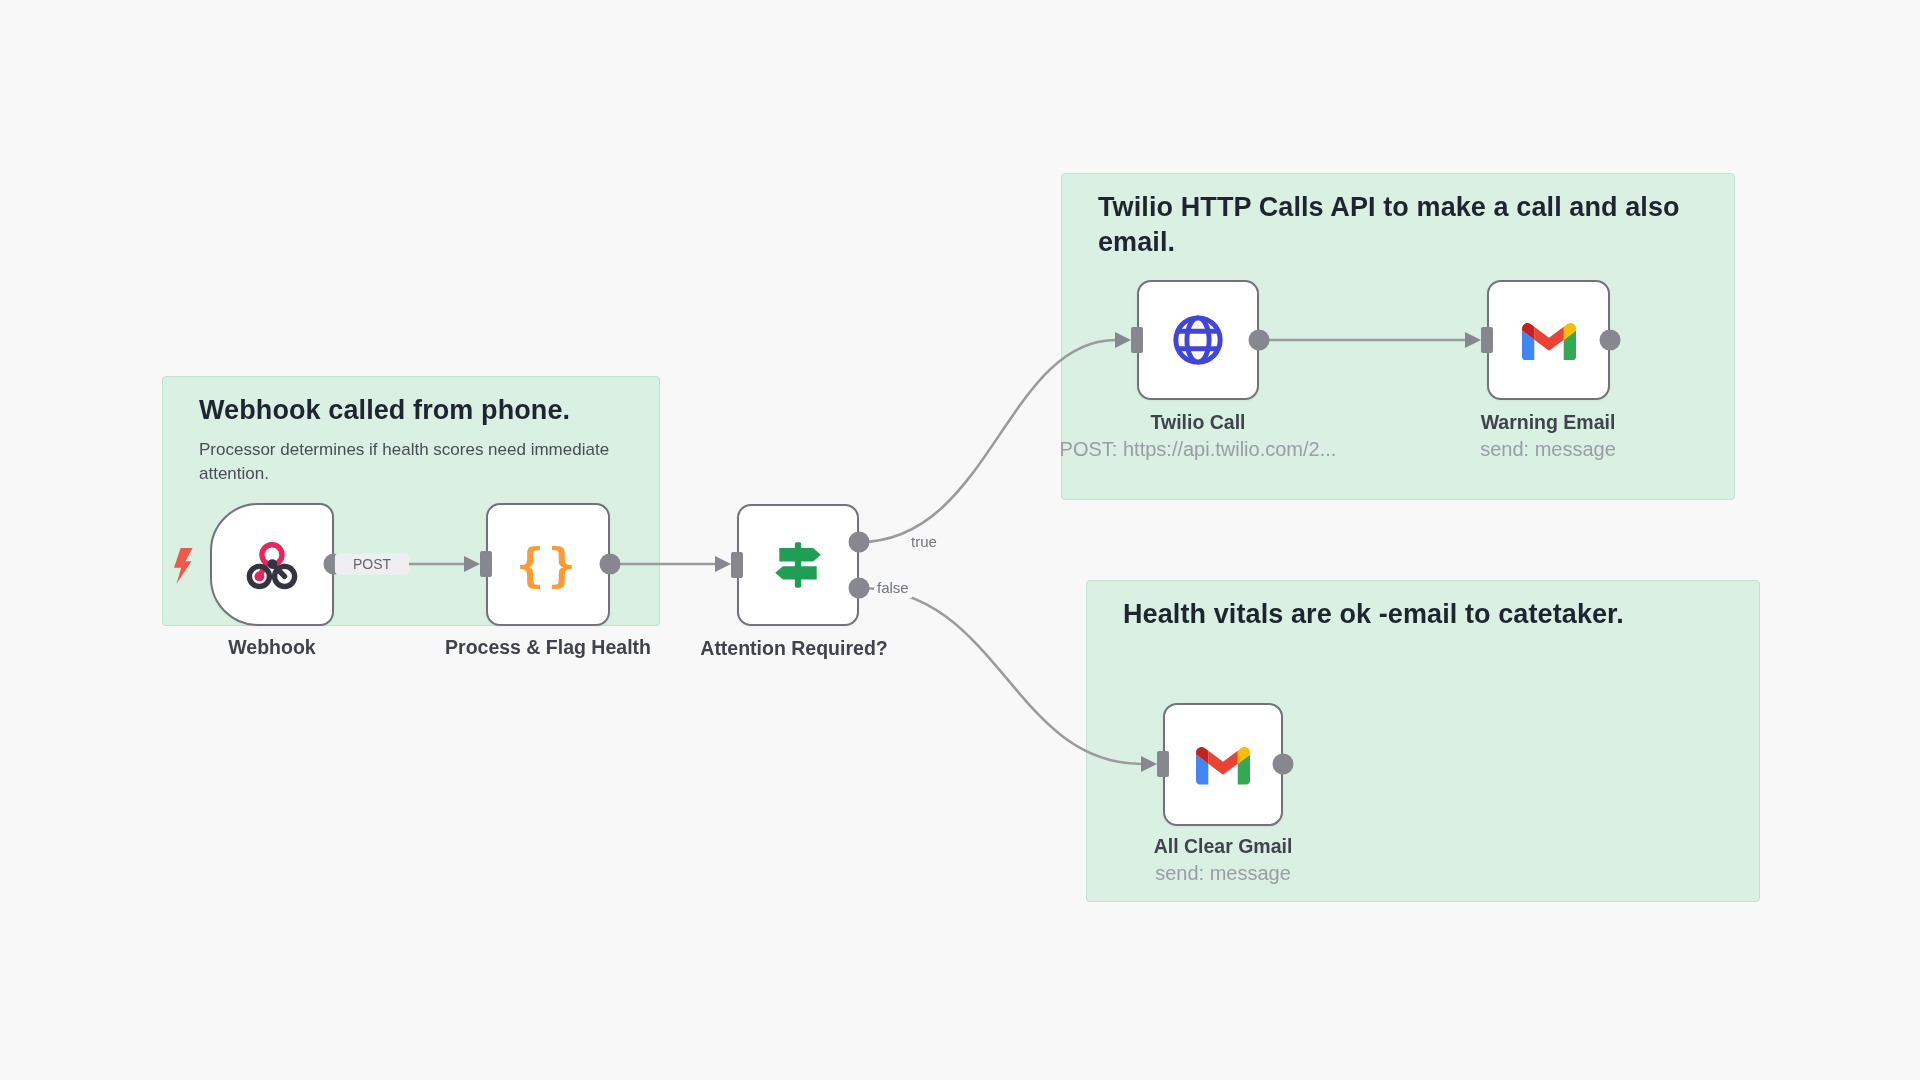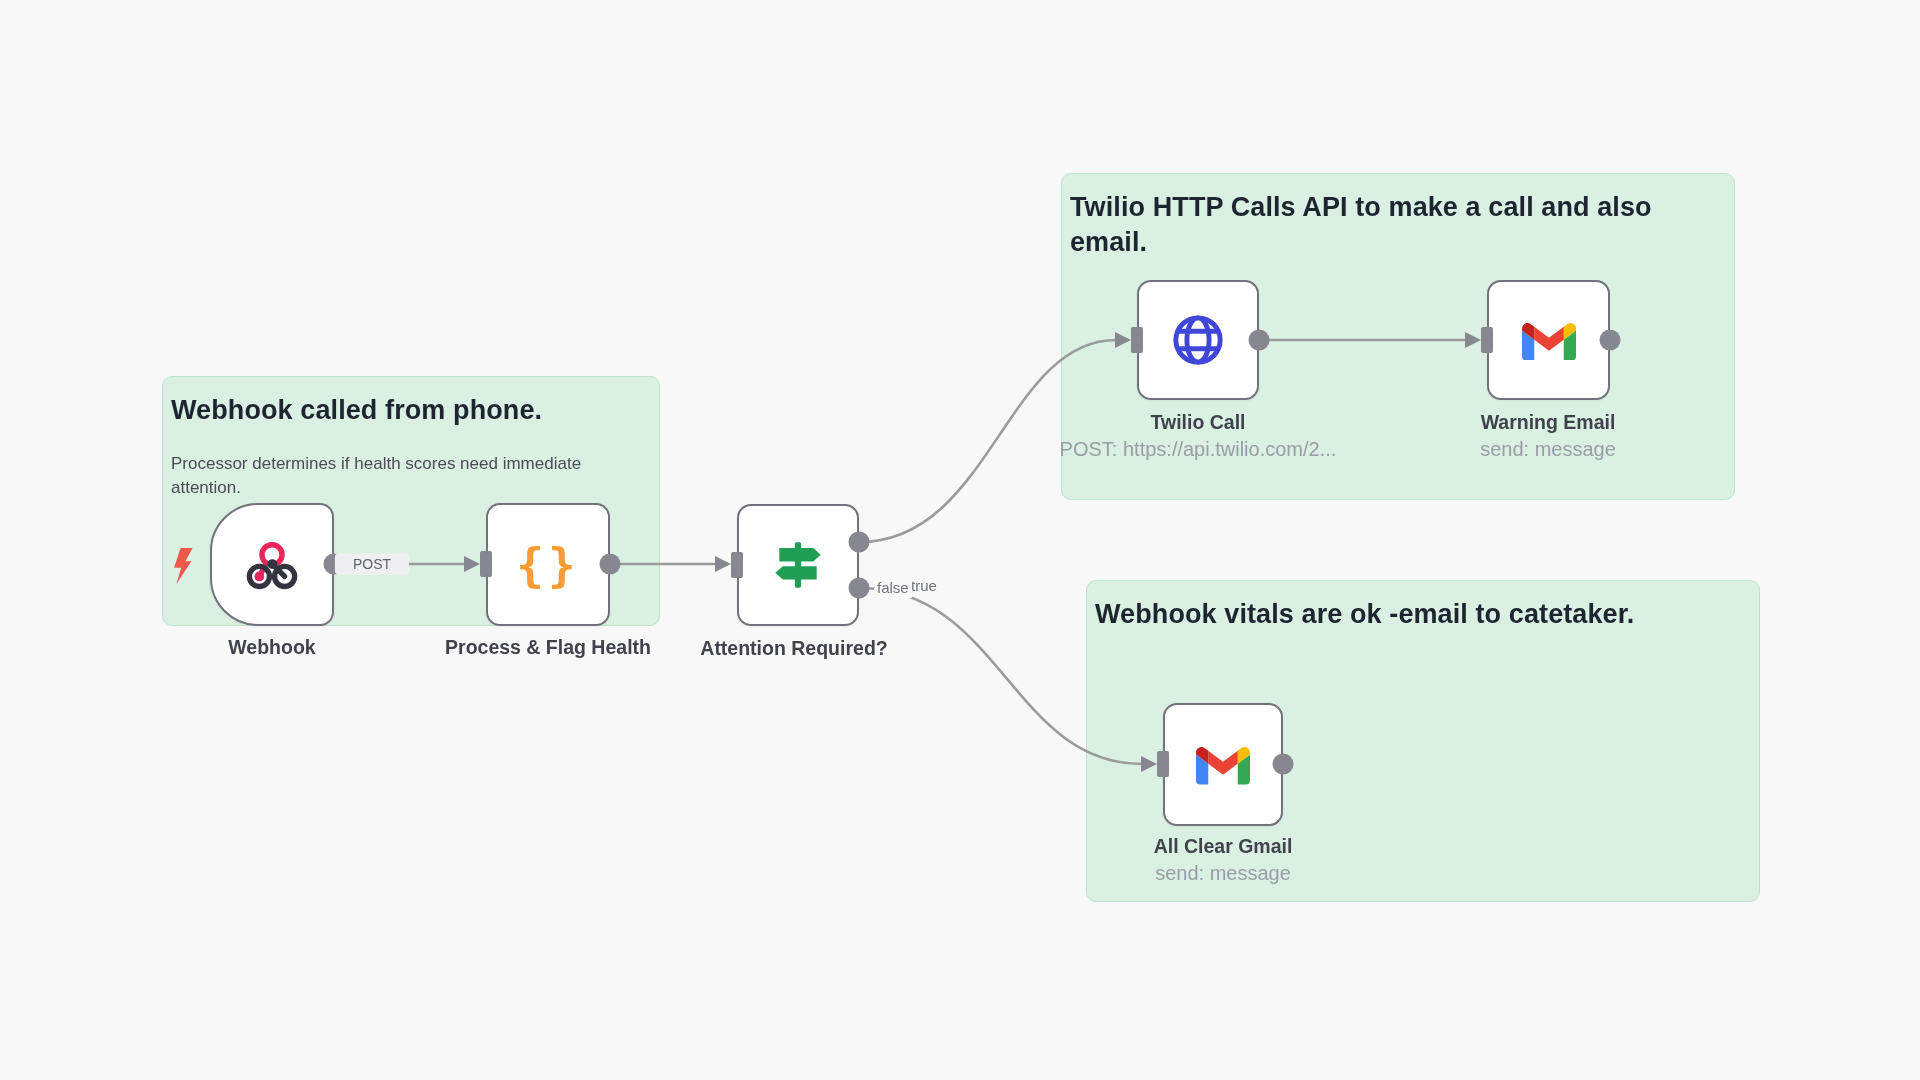--- a/index.html
+++ b/index.html
@@ -3,31 +3,31 @@
 <meta charset="utf-8">
 <style>
   html,body{margin:0;padding:0;}
   body{font-family:"Liberation Sans","DejaVu Sans",sans-serif;}
   #canvas{
     position:relative;width:1920px;height:1080px;overflow:hidden;
     background:var(--canvas-bg,#f8f8f8);
   }
   
   .sticky{
-    position:absolute;border-radius:10px;
+    position:absolute;border-radius:4px;
     background:var(--sticky-bg,#d9f0e3);
     border:1px solid var(--sticky-border,#bfe3cf);
-    box-sizing:border-box;padding:16px 8px;z-index:1;
+    box-sizing:border-box;padding:16px 36px;z-index:1;
   }
   .sticky-title{
     font-size:27px;font-weight:700;line-height:1.28;margin:0;
     color:var(--sticky-title,#1e2430);letter-spacing:.1px;
   }
   .sticky-body{
-    font-size:17px;line-height:1.45;margin-top:24px;
+    font-size:17px;line-height:1.45;margin-top:10px;
     color:var(--sticky-body,#4a4d55);
   }
   
   .node{
     position:absolute;box-sizing:border-box;z-index:3;
     background:var(--node-bg,#ffffff);
     border:2px solid var(--node-border,#72727b);
     border-radius:14px;display:flex;align-items:center;justify-content:center;
     box-shadow:0 1px 3px rgba(0,0,0,.05);
   }
@@ -77,21 +77,21 @@
   <div class="sticky" style="left:162px;top:376px;width:498px;height:250px;">
     <div class="sticky-title">Webhook called from phone.</div>
     <div class="sticky-body">Processor determines if health scores need immediate attention.</div>
   </div>
 
   <div class="sticky" style="left:1061px;top:173px;width:674px;height:327px;">
     <div class="sticky-title" style="max-width:640px;">Twilio HTTP Calls API to make a call and also email.</div>
   </div>
 
   <div class="sticky" style="left:1086px;top:580px;width:674px;height:322px;">
-    <div class="sticky-title">Webhook vitals are ok -email to catetaker.</div>
+    <div class="sticky-title">Health vitals are ok -email to catetaker.</div>
   </div>
 
   <svg class="bolt" style="left:171px;top:548px;" width="24" height="36" viewBox="0 0 20 30">
     <path d="M8 0 L18 0 L12 11 H17 L4.5 30 L8.5 16.5 H2.5 Z" fill="var(--bolt,#f0594a)"></path>
   </svg>
 
   <div class="node trigger" style="left:210px;top:503px;width:124px;height:123px;">
     <svg width="56" height="56" viewBox="0 0 48 48">
       <g fill="none" stroke-width="4.6" stroke-linecap="round">
         <path stroke="var(--webhook-pink,#e6265c)" d="M19.3 22.4 A8.6 8.6 0 1 1 29 22.2"></path>
@@ -186,16 +186,16 @@
     <circle class="port-out" cx="334" cy="564" r="10.5"></circle>
     <circle class="port-out" cx="610" cy="564" r="10.5"></circle>
     <circle class="port-out" cx="859" cy="542" r="10.5"></circle>
     <circle class="port-out" cx="859" cy="588" r="10.5"></circle>
     <circle class="port-out" cx="1259" cy="340" r="10.5"></circle>
     <circle class="port-out" cx="1610" cy="340" r="10.5"></circle>
     <circle class="port-out" cx="1283" cy="764" r="10.5"></circle>
   </svg>
 
   <div class="edge-label" style="left:372px;top:564px;">POST</div>
-  <div class="branch-label" style="left:908px;top:542px;margin-top:44px;">true</div>
+  <div class="branch-label" style="left:908px;top:542px;">true</div>
   <div class="branch-label" style="left:874px;top:588px;">false</div>
 
 </div>
 
 </body></html>

